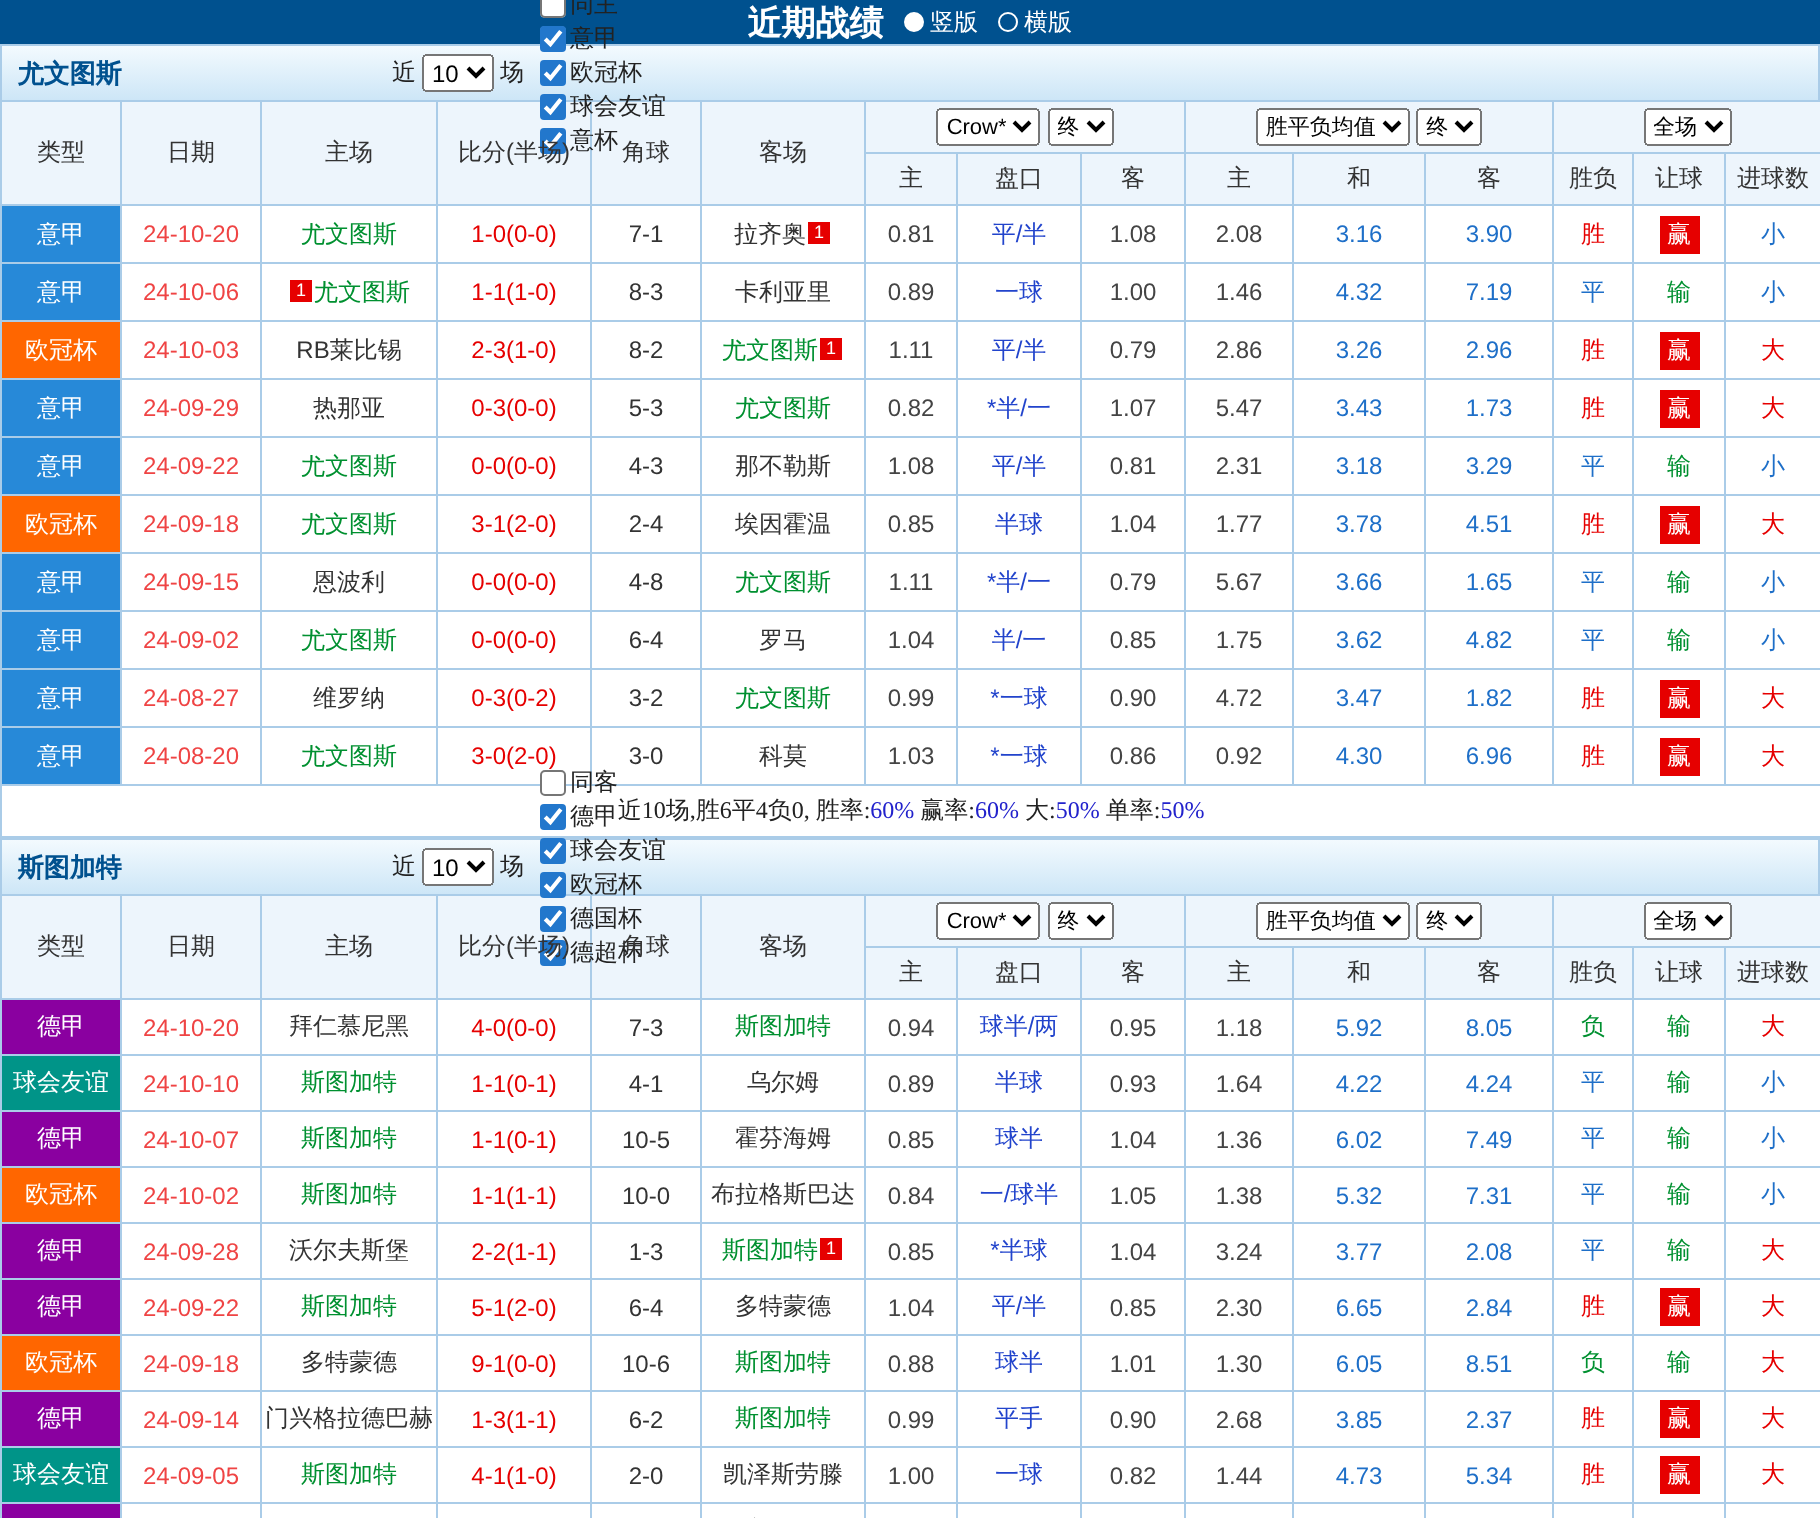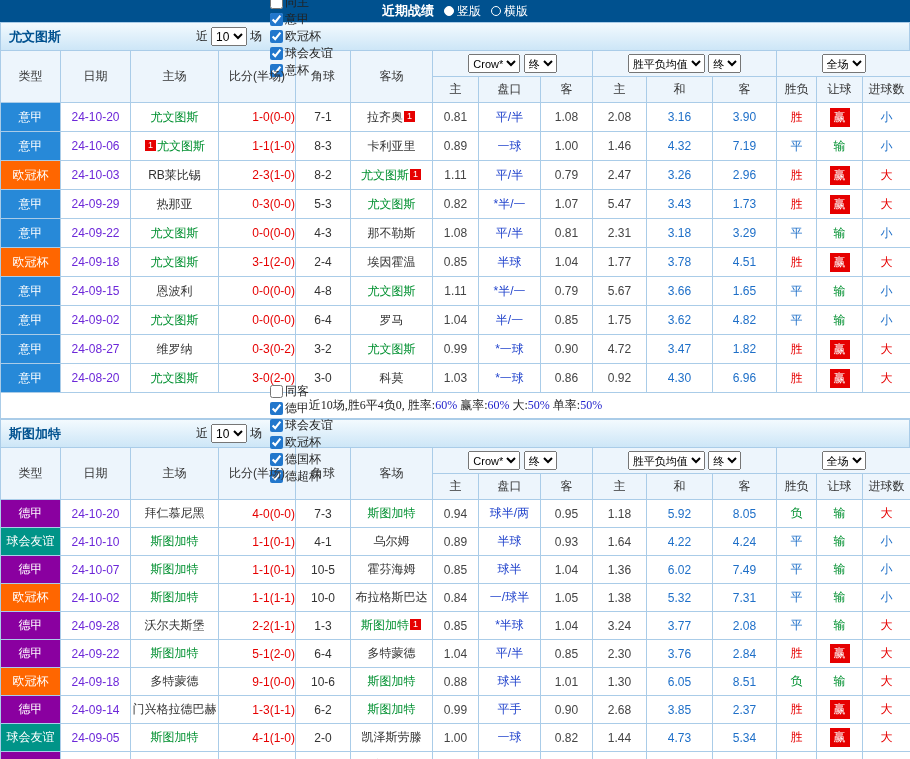--- a/index.html
+++ b/index.html
@@ -1,42 +1,42 @@
 <!DOCTYPE html>
 <html><head>
 <meta charset="utf-8">
 <style>
   html,body{margin:0;padding:0;}
   body{width:910px;height:759px;overflow:hidden;background:#fff;color:#333;
        font-family:"Liberation Sans","DejaVu Sans",sans-serif;font-size:12px;}
   
   .topbar{height:22px;background:#00518F;display:flex;align-items:center;justify-content:center;gap:10px;color:#fff;}
-  .topbar .title{font-weight:bold;font-size:13px;}
+  .topbar .title{font-weight:bold;font-size:17px;}
   .topbar label{display:flex;align-items:center;gap:3px;cursor:pointer;font-size:12px;}
   .topbar input[type=radio]{appearance:none;-webkit-appearance:none;width:10px;height:10px;margin:0;
        border:1px solid #fff;border-radius:50%;background:transparent;}
   .topbar input[type=radio]:checked{background:#fff;}
   
   .sec-header{height:27px;background:linear-gradient(#F3FAFE,#CDE6F7);border:1px solid #AACCE8;border-bottom:none;
        display:flex;align-items:center;padding:0 8px;}
   .team-name{color:#00518F;font-weight:bold;font-size:13px;}
   .filters{display:flex;align-items:center;gap:3px;margin-left:135px;color:#222;}
   .filters select{font-size:12px;height:19px;}
   .cbx{display:flex;align-items:center;cursor:pointer;}
   .cbx input{width:13px;height:13px;margin:0 2px 0 5px;accent-color:#2277CC;}
   
   table{width:910px;border-collapse:collapse;table-layout:fixed;}
   th,td{border:1px solid #AACCE8;text-align:center;overflow:hidden;white-space:nowrap;padding:0;}
   thead th{background:#EDF5FC;font-weight:400;height:25px;color:#333;}
   thead select{font-size:11px;height:19px;max-width:96%;vertical-align:middle;}
   .t1 tbody td{height:28px;}
   .t2 tbody td{height:27px;}
   td[data-field=type]{color:#fff;}
-  td[data-field=date]{color:#6d28d9;}
-  td[data-field=score]{color:#E60000;text-align:right;}
+  td[data-field=date]{color:#ef4444;}
+  td[data-field=score]{color:#E60000;}
   td[data-field=corner]{color:#333;}
   td[data-field=oh],td[data-field=oa],td[data-field=eh]{color:#444;}
   td[data-field=hc]{color:#2244CC;}
   td[data-field=ed],td[data-field=ea]{color:#1E6FC8;}
   .focus-team{color:#009030;}
   .num-badge{display:inline-block;background:#E60000;color:#fff;font-size:9px;line-height:11px;
        width:11px;height:11px;vertical-align:2px;margin:0 1px;}
   .badge-win{display:inline-block;background:#E60000;color:#fff;padding:1px 4px;}
   .summary td{height:25px;color:#222;font-family:Liberation Serif, serif;}
   .pct{color:#2222CC;}
@@ -160,21 +160,21 @@
         <tr>
     <td data-field="type" style="background: rgb(255, 102, 0);">欧冠杯</td>
     <td data-field="date">24-10-03</td>
     <td data-field="home"><span>RB莱比锡</span></td>
     <td data-field="score">2-3(1-0)</td>
     <td data-field="corner">8-2</td>
     <td data-field="away"><span class="focus-team">尤文图斯</span><span class="num-badge">1</span></td>
     <td data-field="oh">1.11</td>
     <td data-field="hc">平/半</td>
     <td data-field="oa">0.79</td>
-    <td data-field="eh">2.47</td>
+    <td data-field="eh">2.86</td>
     <td data-field="ed">3.26</td>
     <td data-field="ea">2.96</td>
     <td data-field="res" style="color: rgb(230, 0, 0);">胜</td>
     <td data-field="let"><span class="badge-win">赢</span></td>
     <td data-field="goal" style="color: rgb(230, 0, 0);">大</td>
   </tr>
         <tr>
     <td data-field="type" style="background: rgb(39, 137, 216);">意甲</td>
     <td data-field="date">24-09-29</td>
     <td data-field="home"><span>热那亚</span></td>
@@ -459,21 +459,21 @@
     <td data-field="type" style="background: rgb(138, 0, 160);">德甲</td>
     <td data-field="date">24-09-22</td>
     <td data-field="home"><span class="focus-team">斯图加特</span></td>
     <td data-field="score">5-1(2-0)</td>
     <td data-field="corner">6-4</td>
     <td data-field="away"><span>多特蒙德</span></td>
     <td data-field="oh">1.04</td>
     <td data-field="hc">平/半</td>
     <td data-field="oa">0.85</td>
     <td data-field="eh">2.30</td>
-    <td data-field="ed">3.76</td>
+    <td data-field="ed">6.65</td>
     <td data-field="ea">2.84</td>
     <td data-field="res" style="color: rgb(230, 0, 0);">胜</td>
     <td data-field="let"><span class="badge-win">赢</span></td>
     <td data-field="goal" style="color: rgb(230, 0, 0);">大</td>
   </tr>
         <tr>
     <td data-field="type" style="background: rgb(255, 102, 0);">欧冠杯</td>
     <td data-field="date">24-09-18</td>
     <td data-field="home"><span>多特蒙德</span></td>
     <td data-field="score">9-1(0-0)</td>

